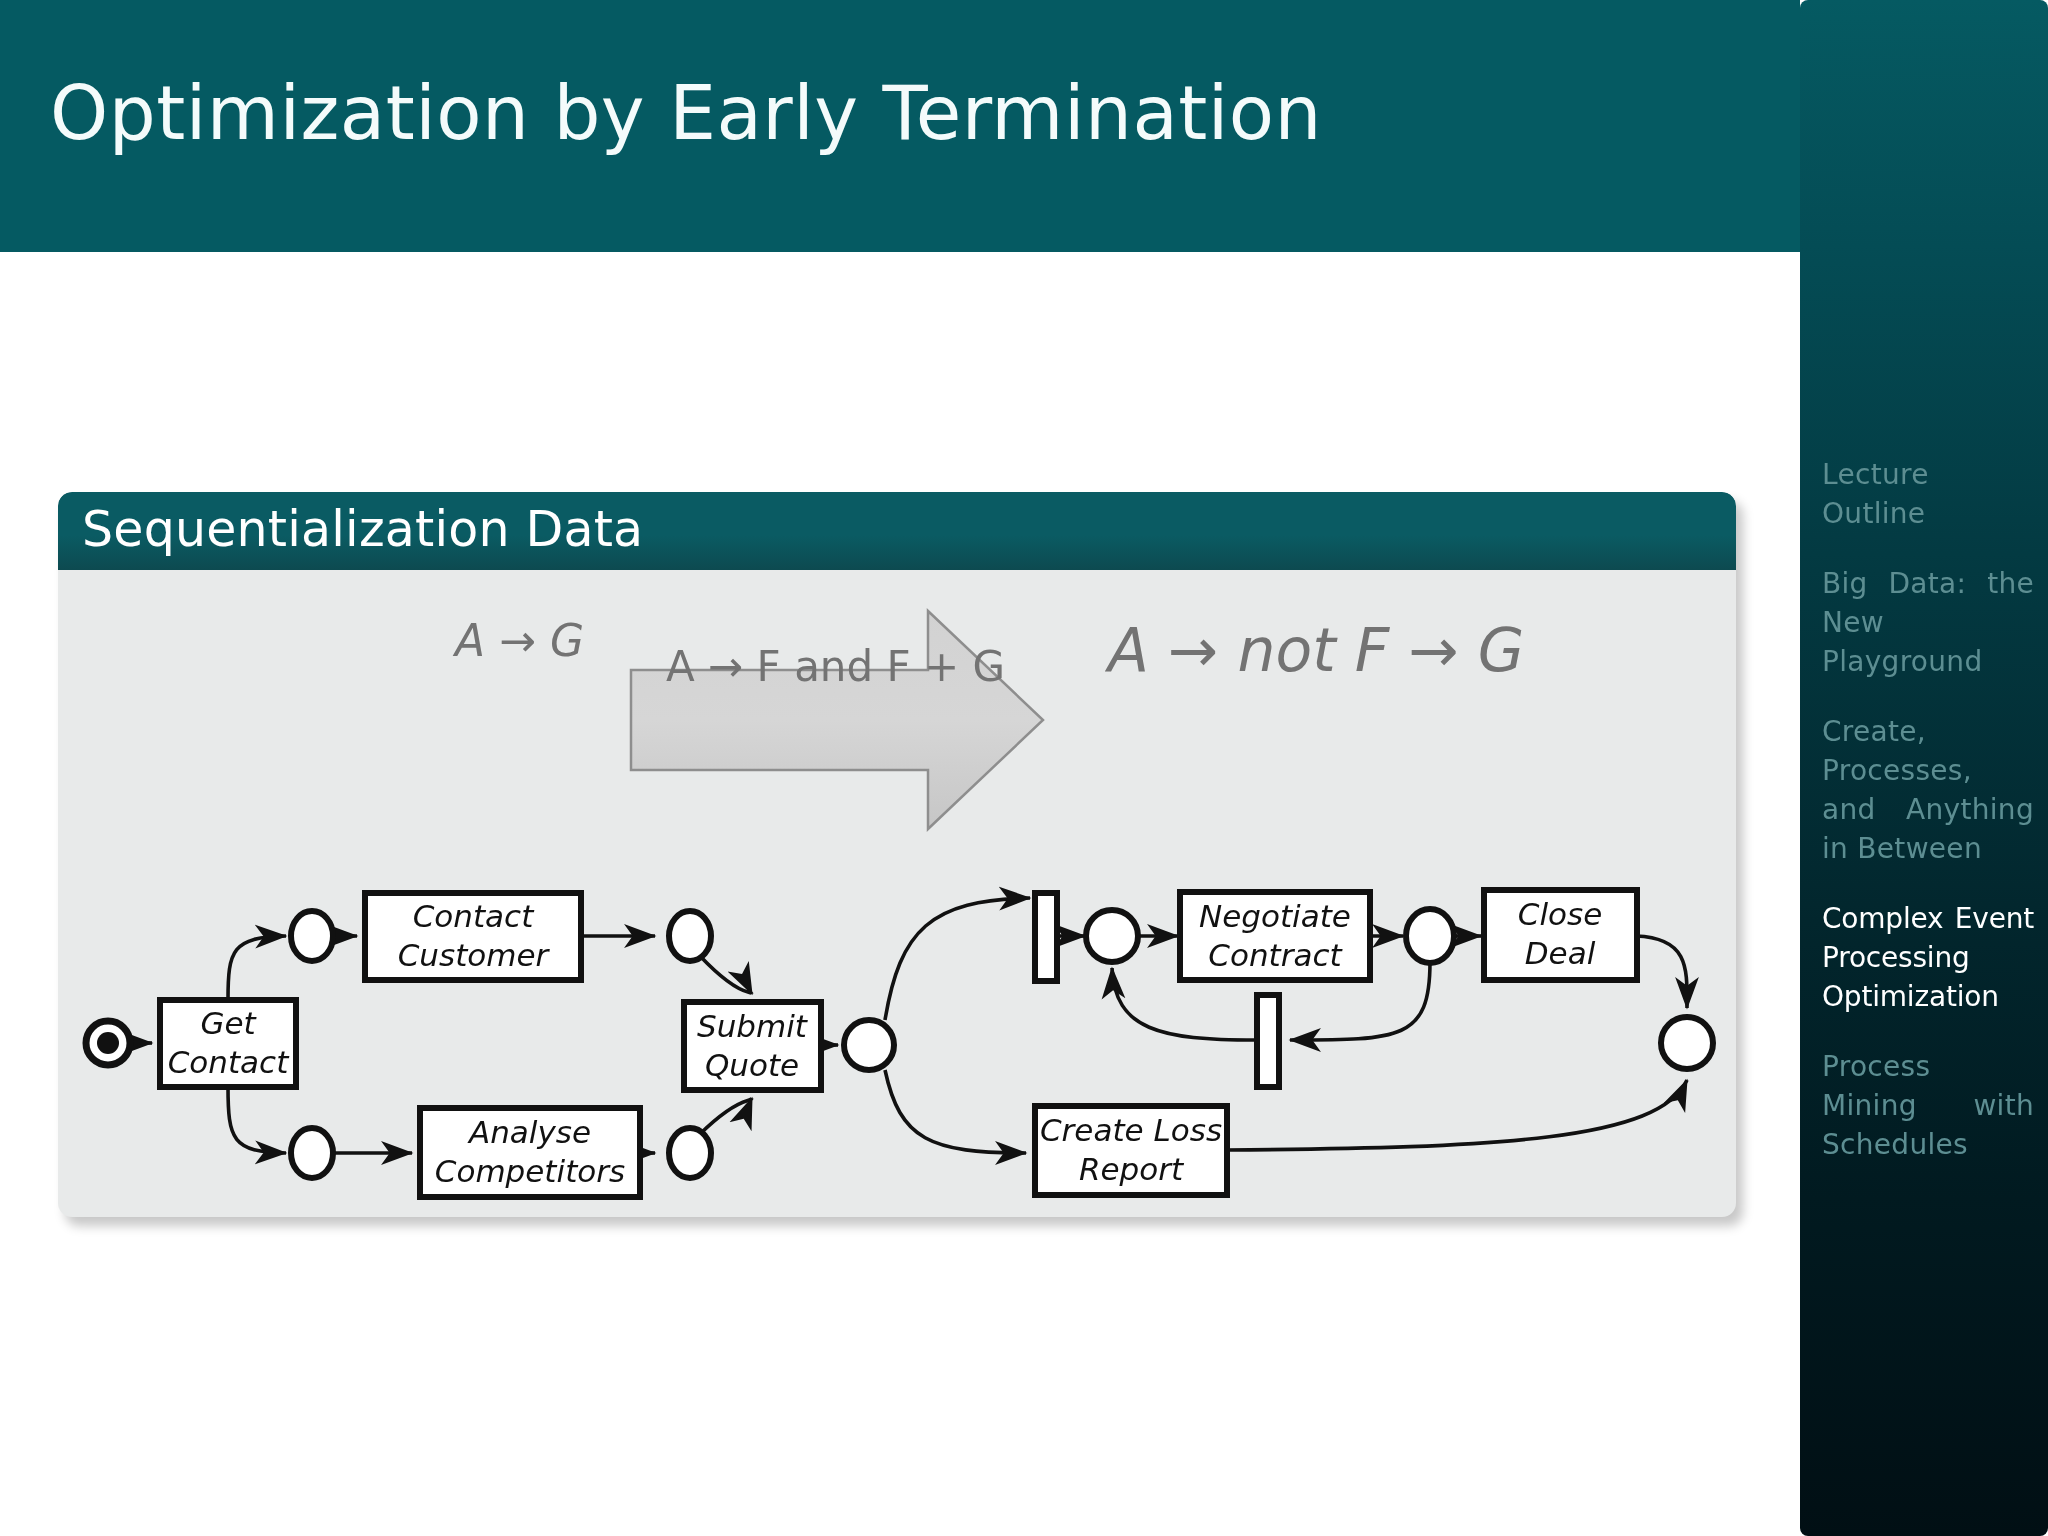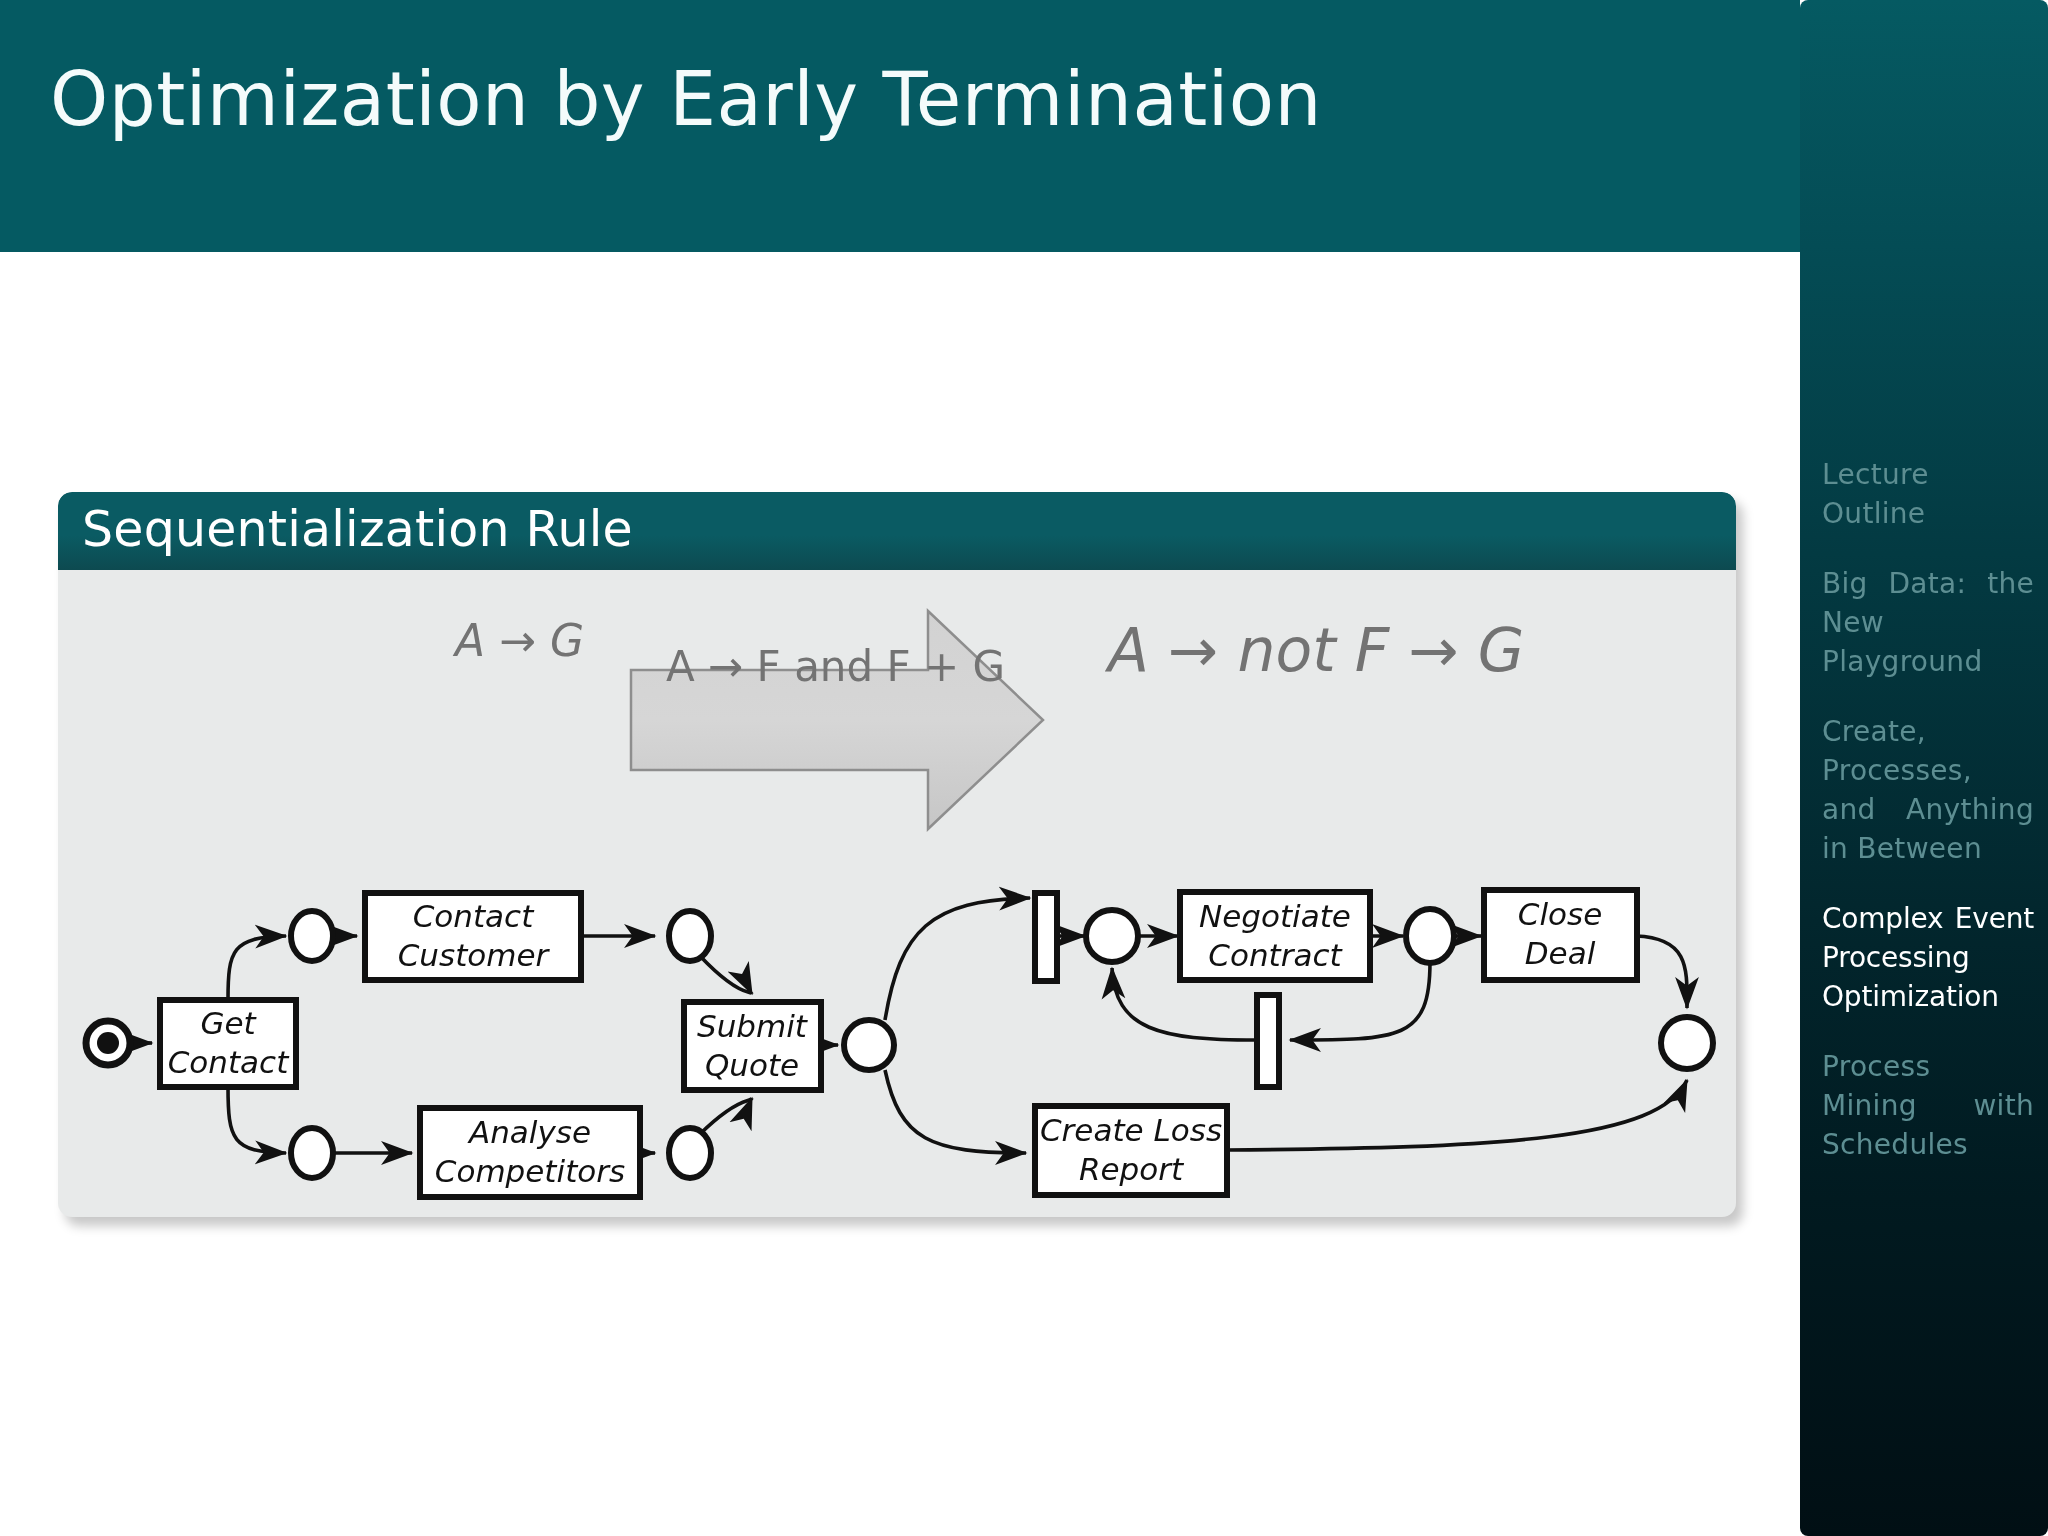--- a/index.html
+++ b/index.html
@@ -27,21 +27,21 @@
     position: absolute;
     left: 0;
     top: 0;
     width: 1800px;
     height: 252px;
     background: #055a62;
   }
   #slide-title {
     position: absolute;
     left: 50px;
-    top: 56px;
+    top: 70px;
     font-family: "DejaVu Sans", sans-serif;
     font-size: 74px;
     font-weight: 400;
     letter-spacing: 0.5px;
     color: #f4fbfb;
     white-space: nowrap;
   }
 
   
   #sidebar {
@@ -176,21 +176,21 @@
       <div class="nav-item">Lecture Outline</div>
       <div class="nav-item">Big Data: the New Playground</div>
       <div class="nav-item">Create, Processes, and Anything in Between</div>
       <div class="nav-item active">Complex Event Processing Optimization</div>
       <div class="nav-item">Process Mining with Schedules</div>
     </div>
   </div>
 
   <div id="block">
     <div id="block-title-bar">
-      <div id="block-title">Sequentialization Rule</div>
+      <div id="block-title">Sequentialization Data</div>
     </div>
     <div id="block-body"></div>
   </div>
 
   <div class="rule-text" id="rule-lhs">A → G</div>
 
   <svg id="big-arrow" width="420" height="225" viewBox="0 0 420 225">
     <defs>
       <linearGradient id="arrowGrad" x1="0" y1="0" x2="0" y2="1">
         <stop offset="0%" stop-color="#d2d2d2"></stop>

